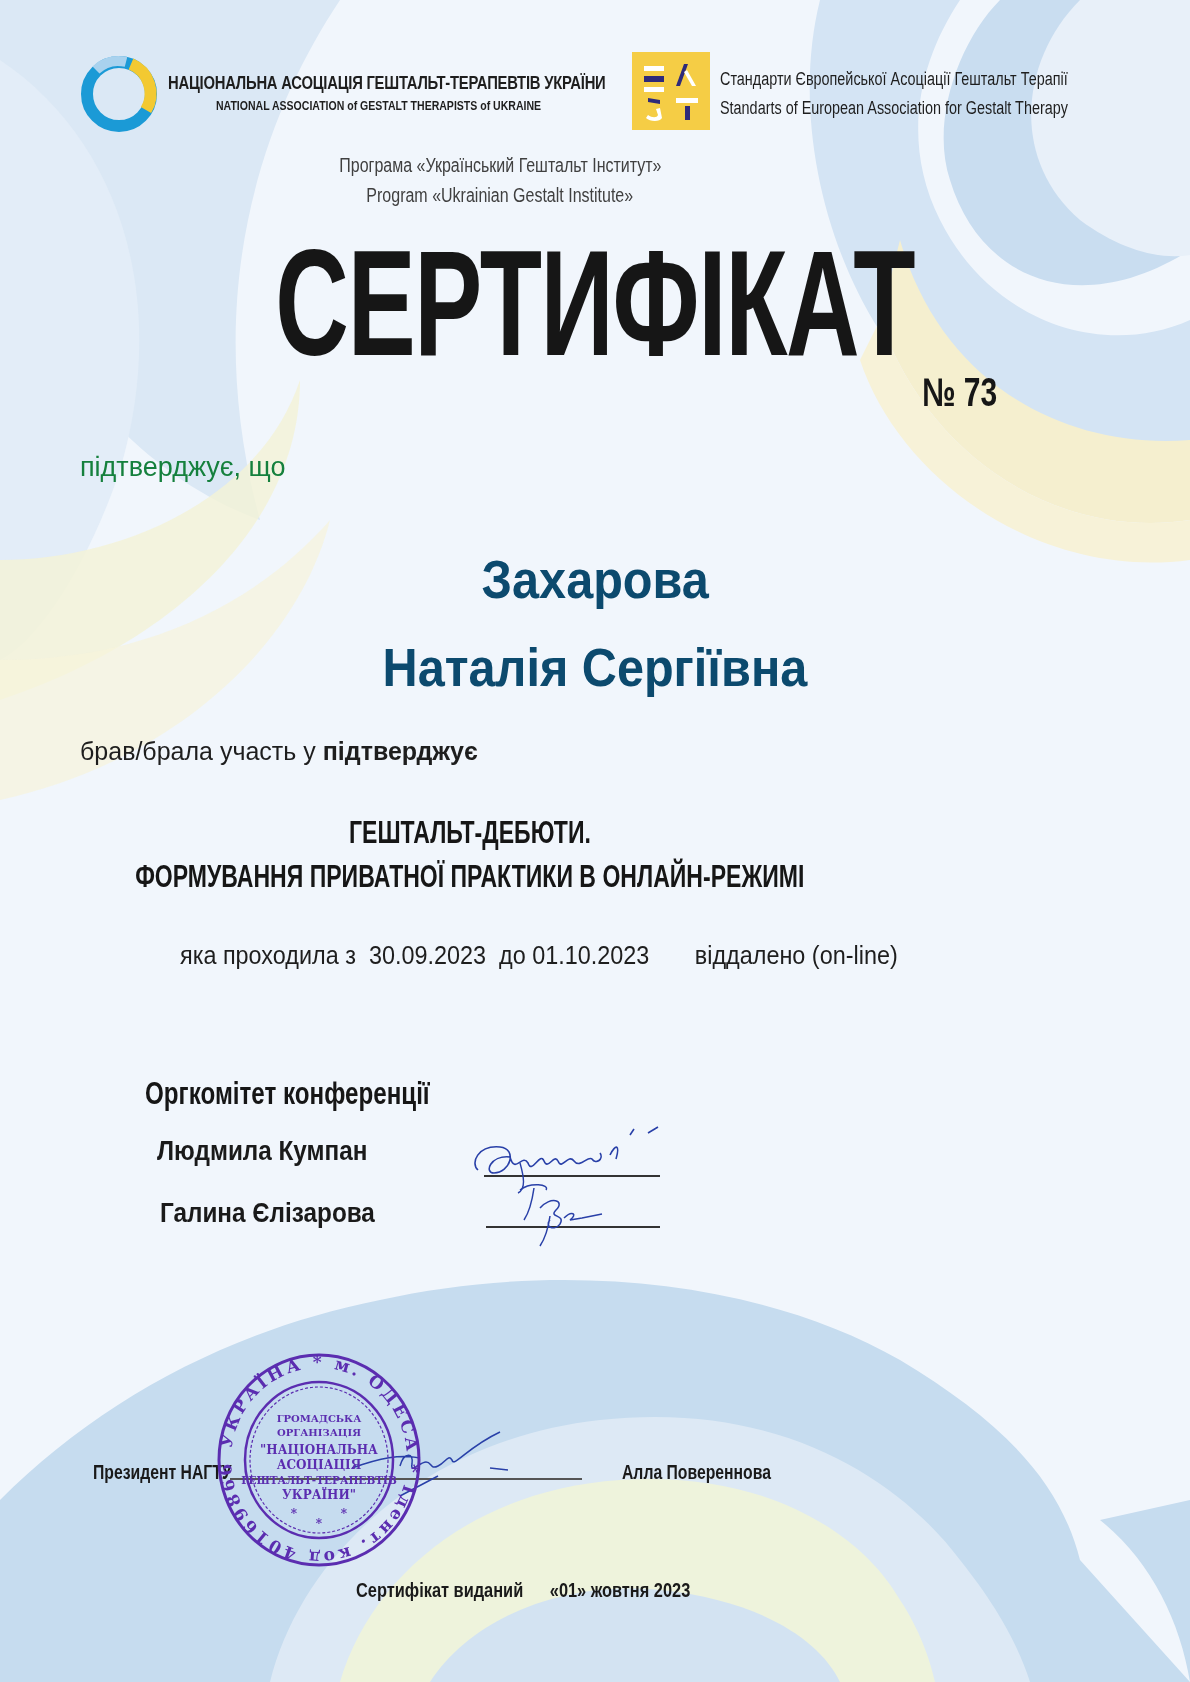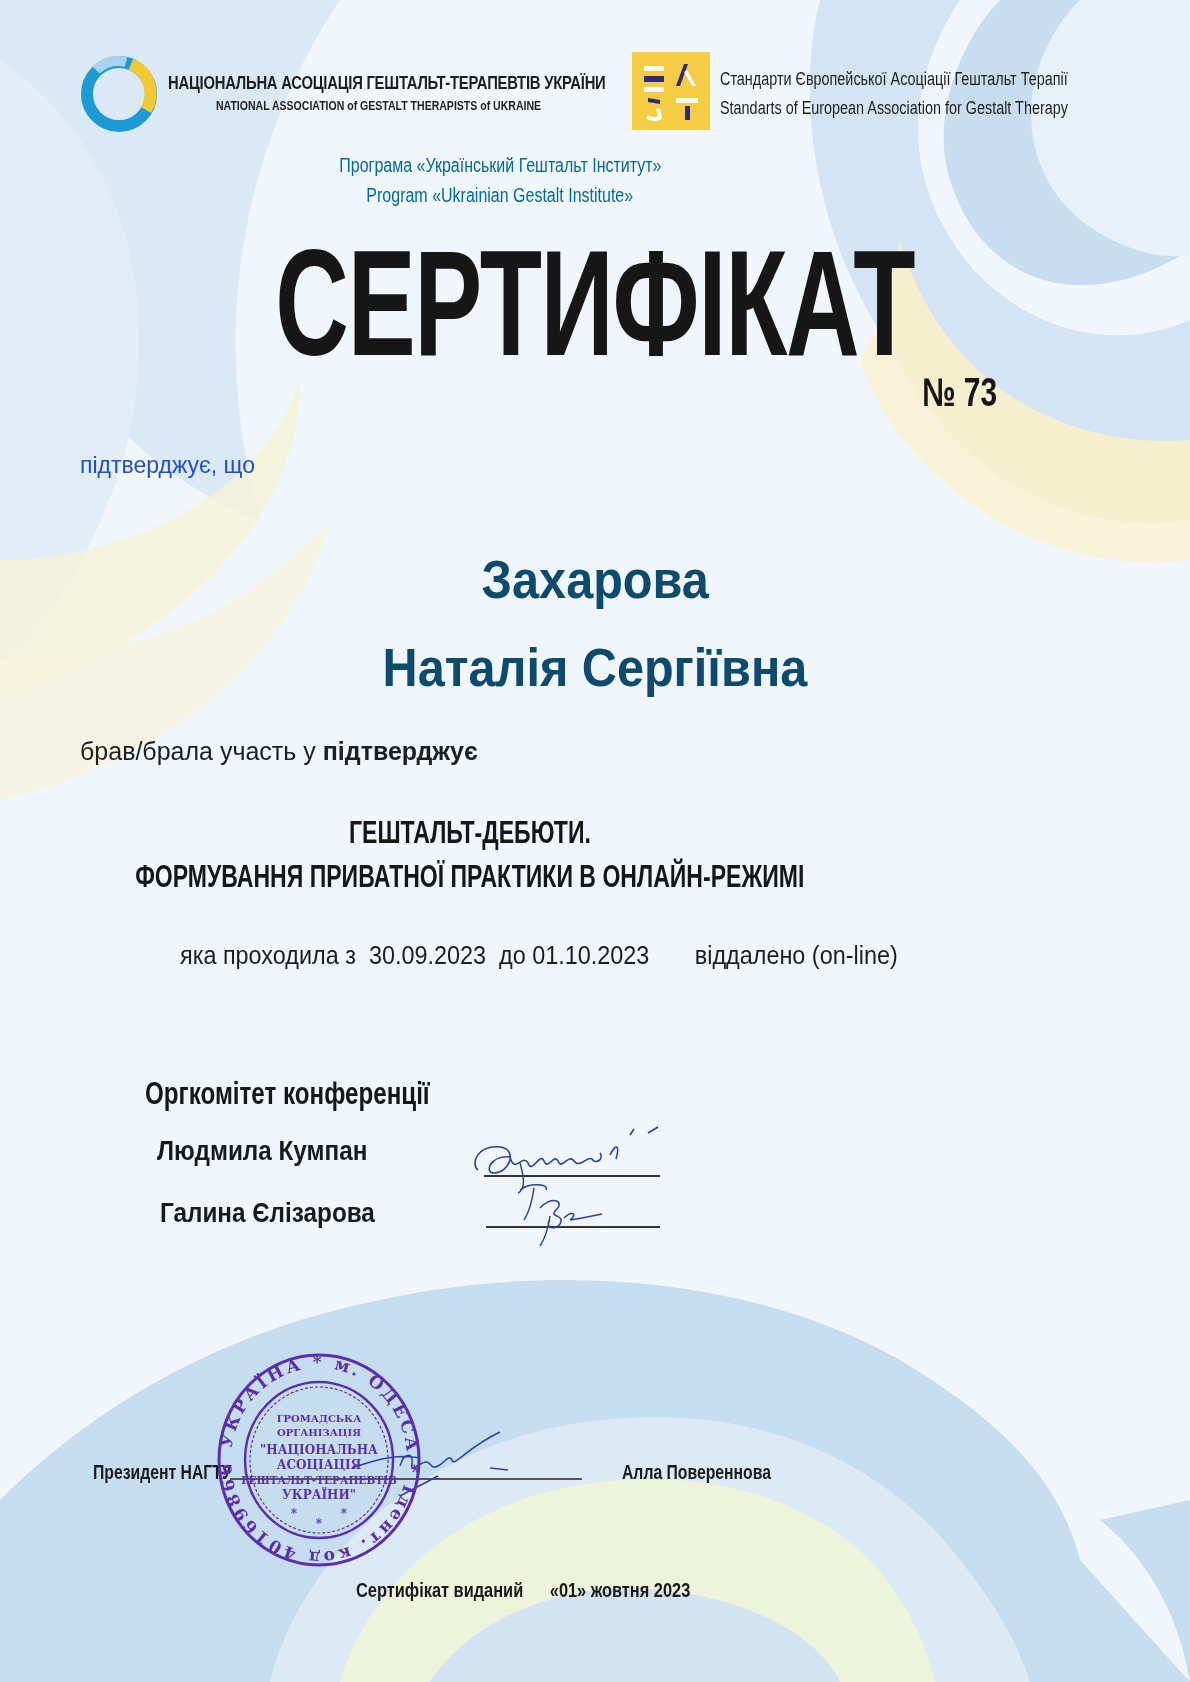--- a/index.html
+++ b/index.html
@@ -3,26 +3,26 @@
 <meta charset="utf-8">
 <style>
   html, body { margin:0; padding:0; }
   body { width:1190px; height:1682px; position:relative; overflow:hidden; background:#f1f6fc; font-family:"Liberation Sans", sans-serif; color:#1a1a1a; }
   .bg { position:absolute; inset:0; z-index:0; }
   .abs { position:absolute; z-index:2; }
   .nagt-name { left:168px; top:72px; font-size:19px; font-weight:bold; letter-spacing:-0.3px; transform:scaleX(0.78); transform-origin:left top; white-space:nowrap; color:#1e1e1e;}
   .nagt-name-en { left:216px; top:98px; font-size:13.5px; font-weight:bold; transform:scaleX(0.78); transform-origin:left top; white-space:nowrap; color:#1e1e1e;}
   .eagt-box { left:632px; top:52px; width:78px; height:78px; background:#f5cd45; }
   .eagt-text { left:720px; top:65px; font-size:18px; line-height:29px; transform:scaleX(0.8); transform-origin:left top; white-space:nowrap; color:#1e1e1e; }
-  .program { left:0; width:1000px; top:150px; text-align:center; font-size:20px; line-height:30px; color:#0369a1; }
+  .program { left:0; width:1000px; top:150px; text-align:center; font-size:20px; line-height:30px; color:#404040; }
   .program span { display:inline-block; transform:scaleX(0.8); }
   .title { left:0; width:1190px; top:228px; text-align:center; font-size:150px; font-weight:bold; line-height:150px; letter-spacing:-2px; color:#161616; }
   .title span { display:inline-block; transform:scaleX(0.68); }
   .number { left:922px; top:370px; font-size:40px; font-weight:bold; color:#161616; transform:scaleX(0.75); transform-origin:left top; white-space:nowrap; }
-  .confirm { left:80px; top:452px; font-size:23px; color:#1d4ed8; }
+  .confirm { left:80px; top:452px; font-size:27px; color:#15803d; }
   .name { left:0; width:1190px; top:535px; text-align:center; font-size:54px; font-weight:bold; line-height:88px; color:#0c4a6e; }
   .name span { display:inline-block; transform:scaleX(0.9); }
   .participated { left:80px; top:737px; font-size:25px; color:#1e1e1e; }
   .participated b { font-weight:bold; }
   .conf-title { left:0; width:940px; top:810px; text-align:center; font-size:32px; font-weight:bold; line-height:44px; color:#161616; }
   .conf-title span { display:inline-block; transform:scaleX(0.72); }
   .dates { left:180px; top:940px; font-size:26px; color:#1e1e1e; white-space:nowrap; transform:scaleX(0.9); transform-origin:left top; }
   .dates .gap { display:inline-block; width:36px; }
   .orgcom { left:145px; top:1076px; font-size:31px; font-weight:bold; color:#161616; transform:scaleX(0.78); transform-origin:left top; white-space:nowrap; }
   .signer1 { left:157px; top:1136px; font-size:27px; font-weight:bold; transform:scaleX(0.9); transform-origin:left top; white-space:nowrap; }

